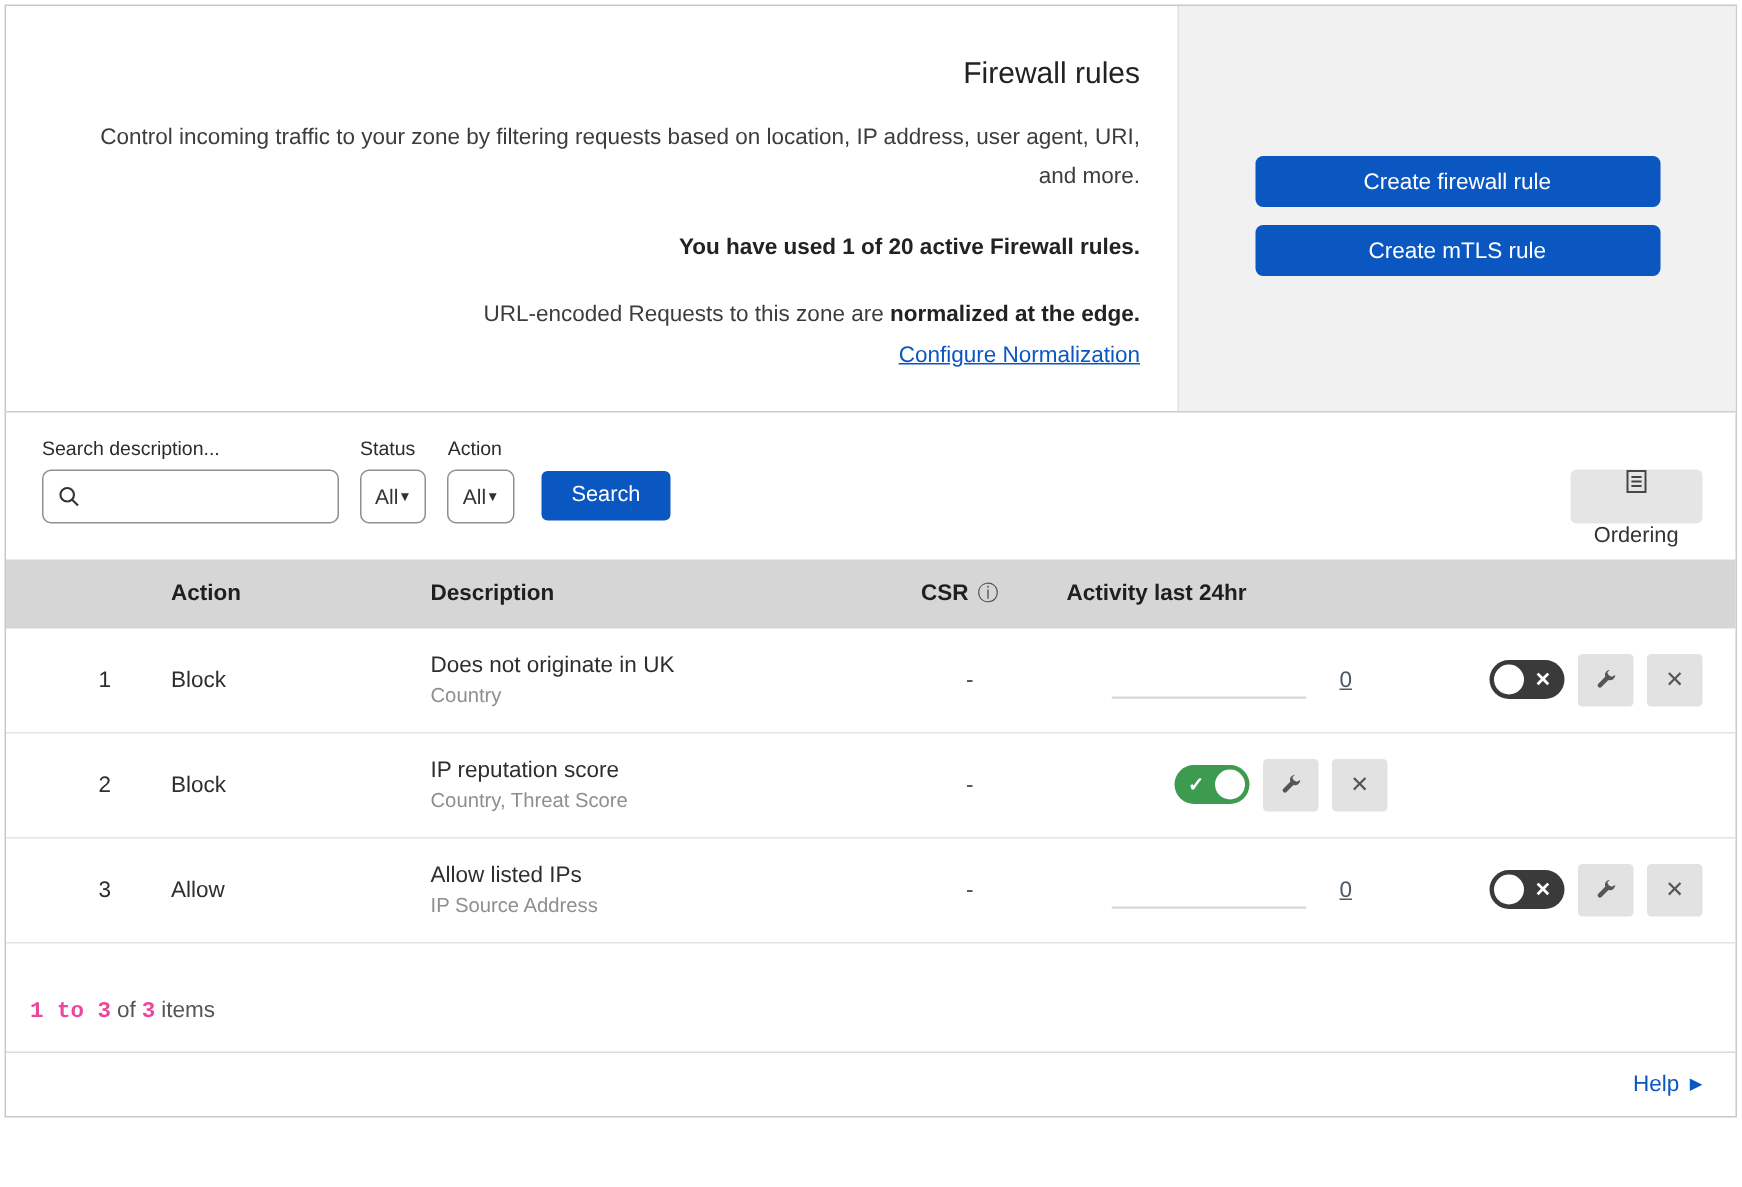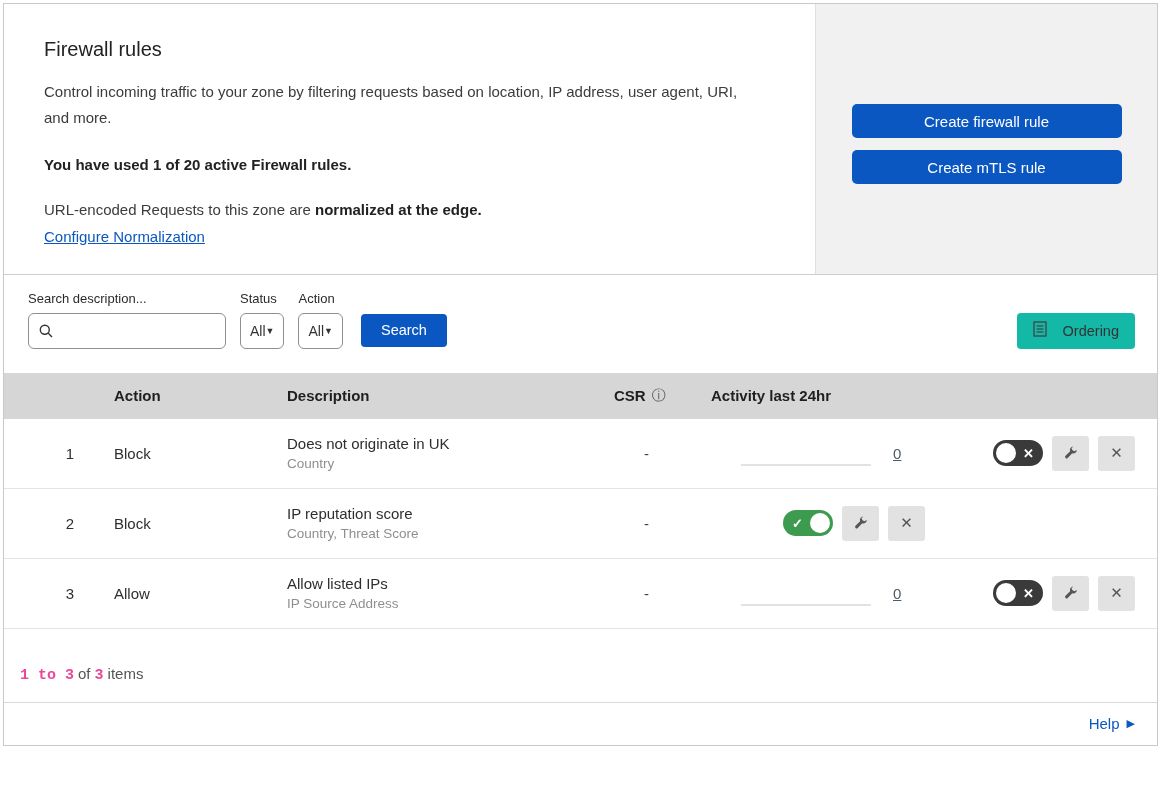--- a/index.html
+++ b/index.html
@@ -11,29 +11,29 @@
   }
   .page {
     width: 1155px;
     margin: 3px;
     border: 1px solid #c9c9c9;
     background: #fff;
   }
 
   
   .header-section { display: flex; border-bottom: 1px solid #cecece; }
-  .header-left { flex: 1; padding: 34px 14px 28px 40px; }
+  .header-left { flex: 1; padding: 34px 25px 28px 40px; text-align: right; }
   .page-title { font-size: 20px; font-weight: 400; color: #222; margin: 0 0 18px; }
   .page-desc { font-size: 15px; line-height: 1.75; margin: 0 0 24px; max-width: 720px; color: #3c3c3c; }
   .usage { font-size: 15px; font-weight: bold; color: #222; margin: 0 0 28px; }
   .norm { font-size: 15px; margin: 0 0 10px; color: #3c3c3c; }
   .norm b { color: #222; }
   .cfg-link { font-size: 15px; color: #0b57c2; text-decoration: underline; cursor: pointer; display: inline-block; }
   .header-right {
-    width: 342px; background: #f1f1f1; border-left: 1px solid #e0e0e0;
+    width: 372px; background: #f1f1f1; border-left: 1px solid #e0e0e0;
     display: flex; flex-direction: column; align-items: center;
     padding-top: 100px; gap: 12px;
   }
   .btn-primary {
     width: 270px; height: 34px; background: #0b57c2; color: #fff;
     border: none; border-radius: 5px; font-size: 15px; cursor: pointer;
     font-family: "Liberation Sans", sans-serif;
   }
 
   
@@ -50,23 +50,23 @@
     display: flex; align-items: center; gap: 0; padding: 0 9px; font-size: 14px; cursor: pointer;
   }
   .select .chev { font-size: 9px; color: #333; }
   .btn-search {
     height: 33px; padding: 0 20px; margin-left: 4px; margin-bottom: 2px;
     background: #0b57c2; color: #fff; border: none; border-radius: 4px;
     font-size: 14.5px; cursor: pointer; font-family: "Liberation Sans", sans-serif;
   }
   .spacer { flex: 1; }
   .btn-ordering {
-    height: 36px; background: #14b8a6; border: none; border-radius: 4px;
+    height: 36px; background: #e5e5e5; border: none; border-radius: 4px;
     padding: 0 16px; font-size: 14.5px; color: #333; cursor: pointer;
-    display: flex; align-items: center; gap: 16px; font-family: "Liberation Sans", sans-serif;
+    display: flex; align-items: center; gap: 16px; font-family: "Liberation Sans", sans-serif; flex-direction: column;
   }
 
   
   .thead, .trow { display: grid; grid-template-columns: 90px 173px 327px 105px 1fr 210px; align-items: center; }
   .thead { background: #d6d6d6; height: 46px; font-weight: bold; font-size: 15px; color: #1f1f1f; }
   .thead > div { padding-left: 20px; }
   .thead .h-idx { padding-left: 0; }
   .h-csr { display: flex; align-items: center; gap: 6px; }
   .h-csr .info { font-size: 14px; color: #555; font-weight: normal; }
   .h-activity { padding-left: 12px !important; }

